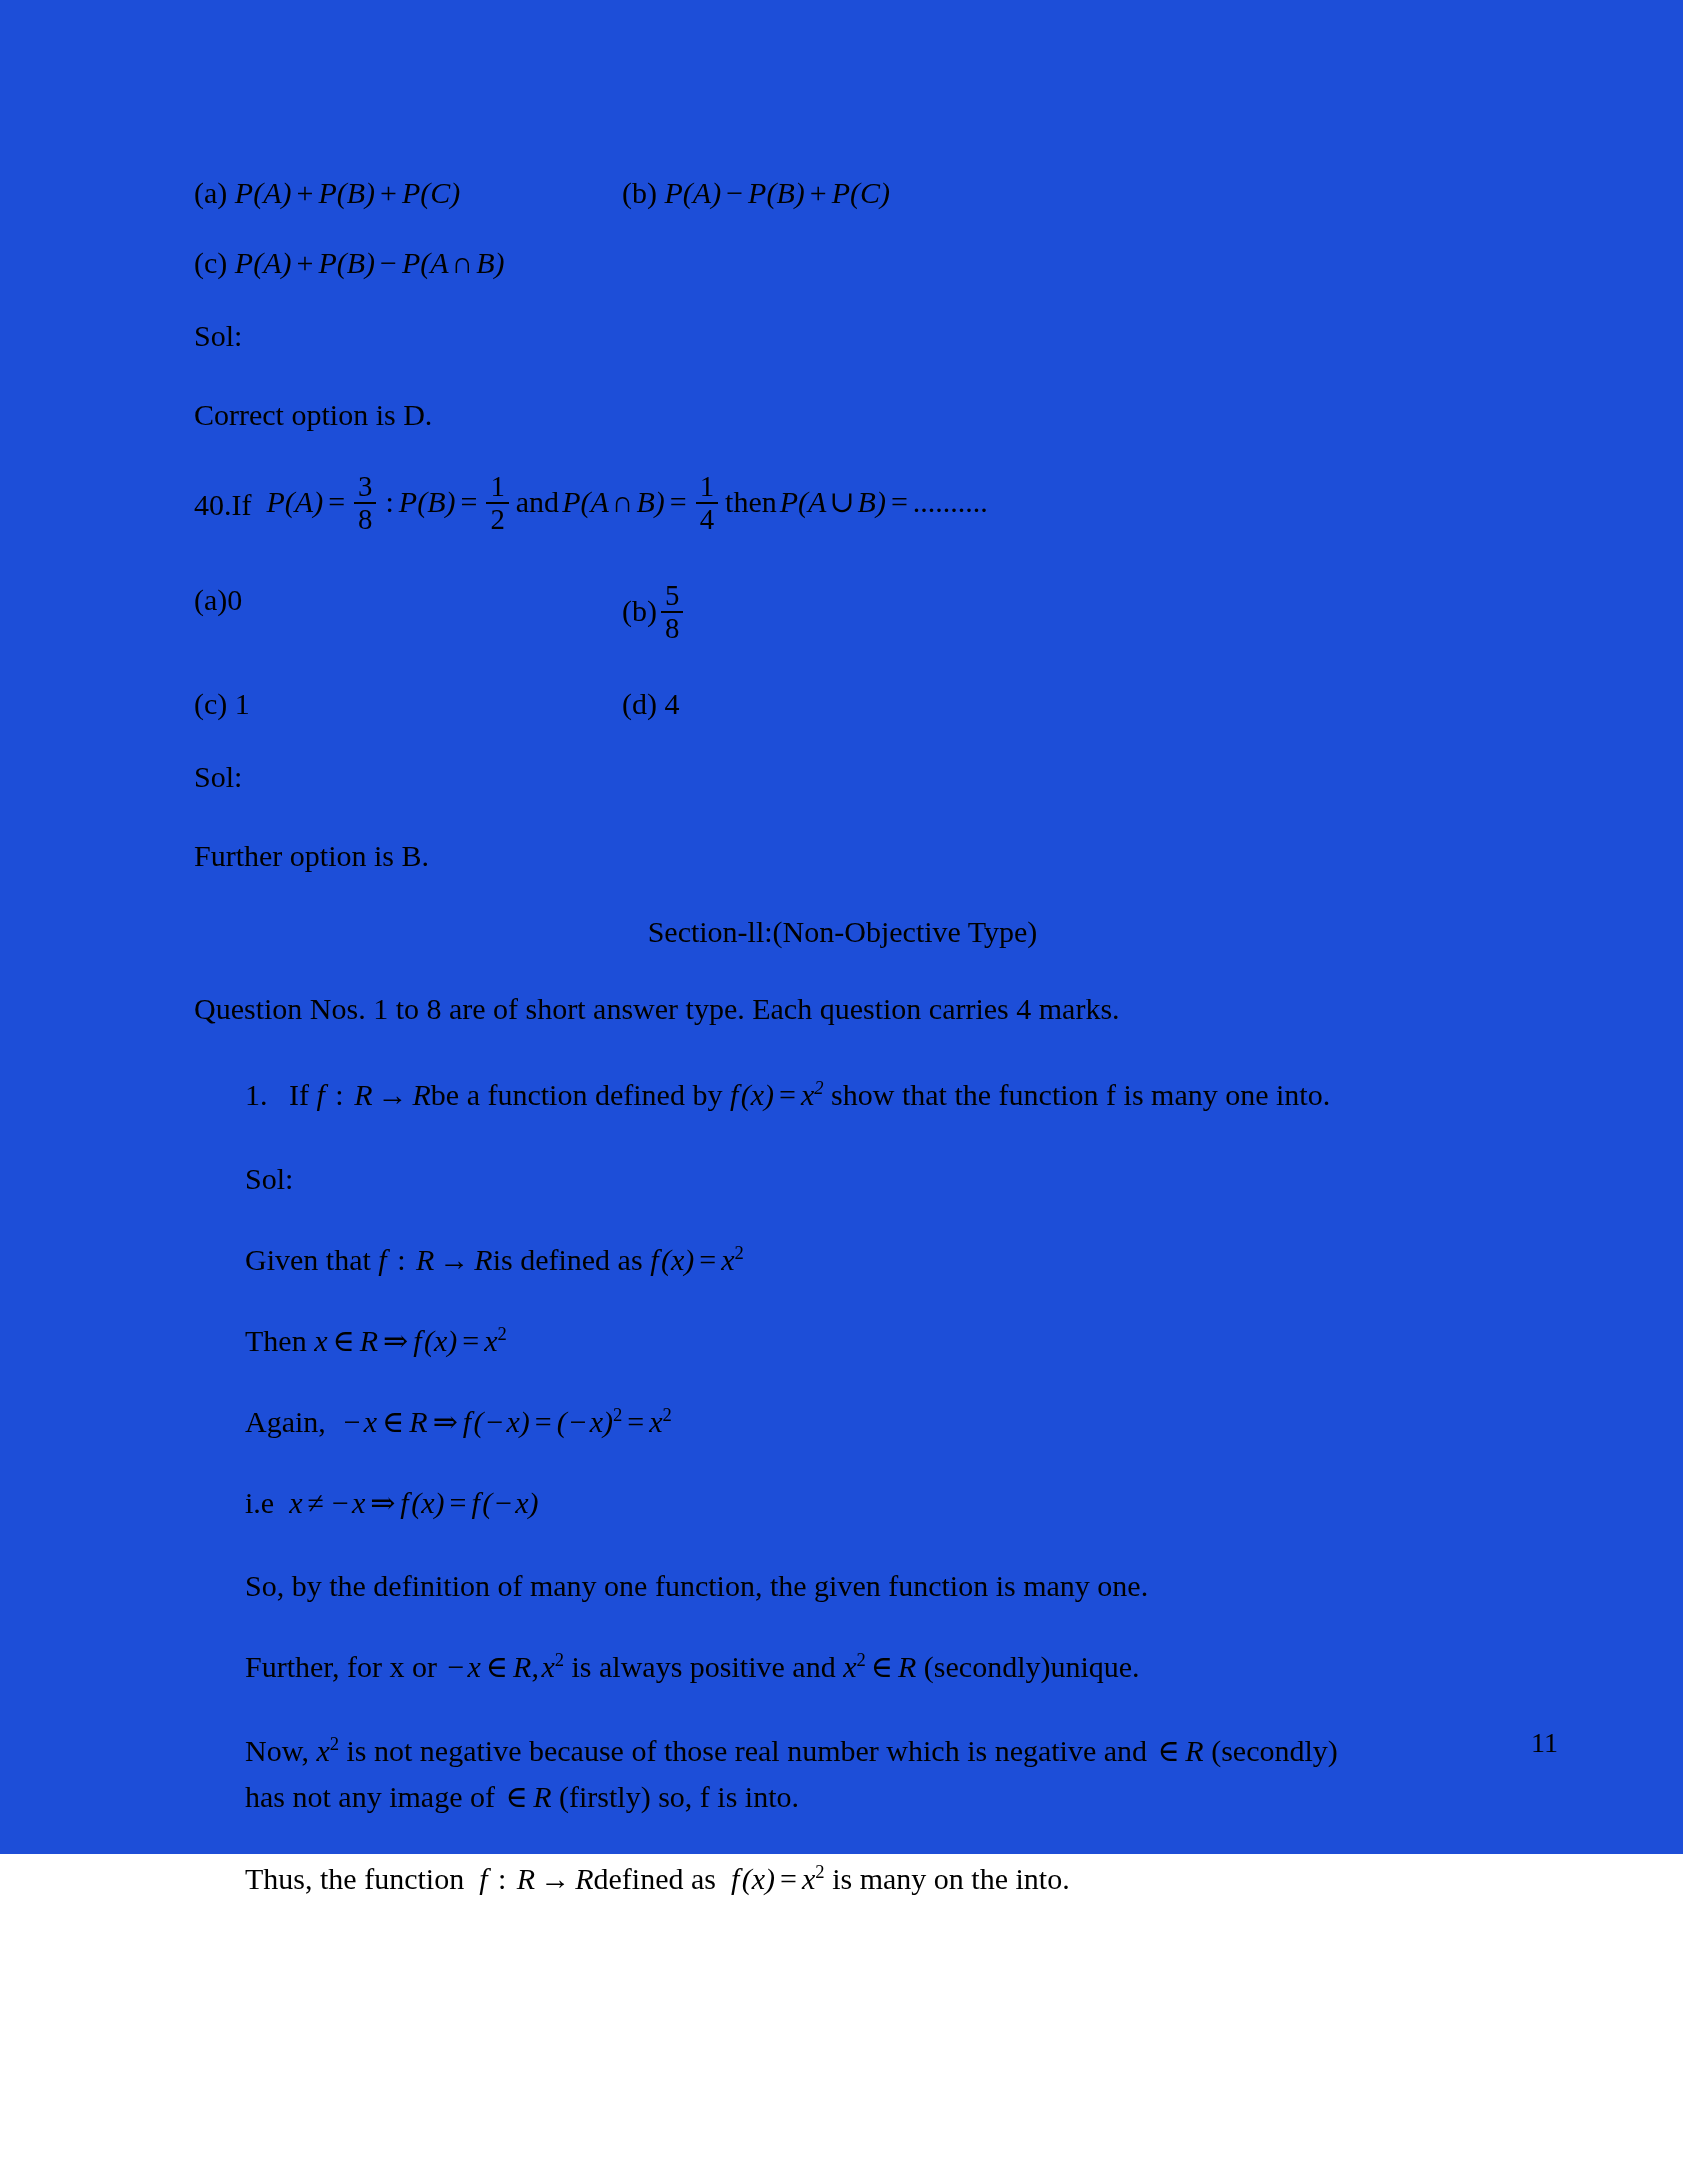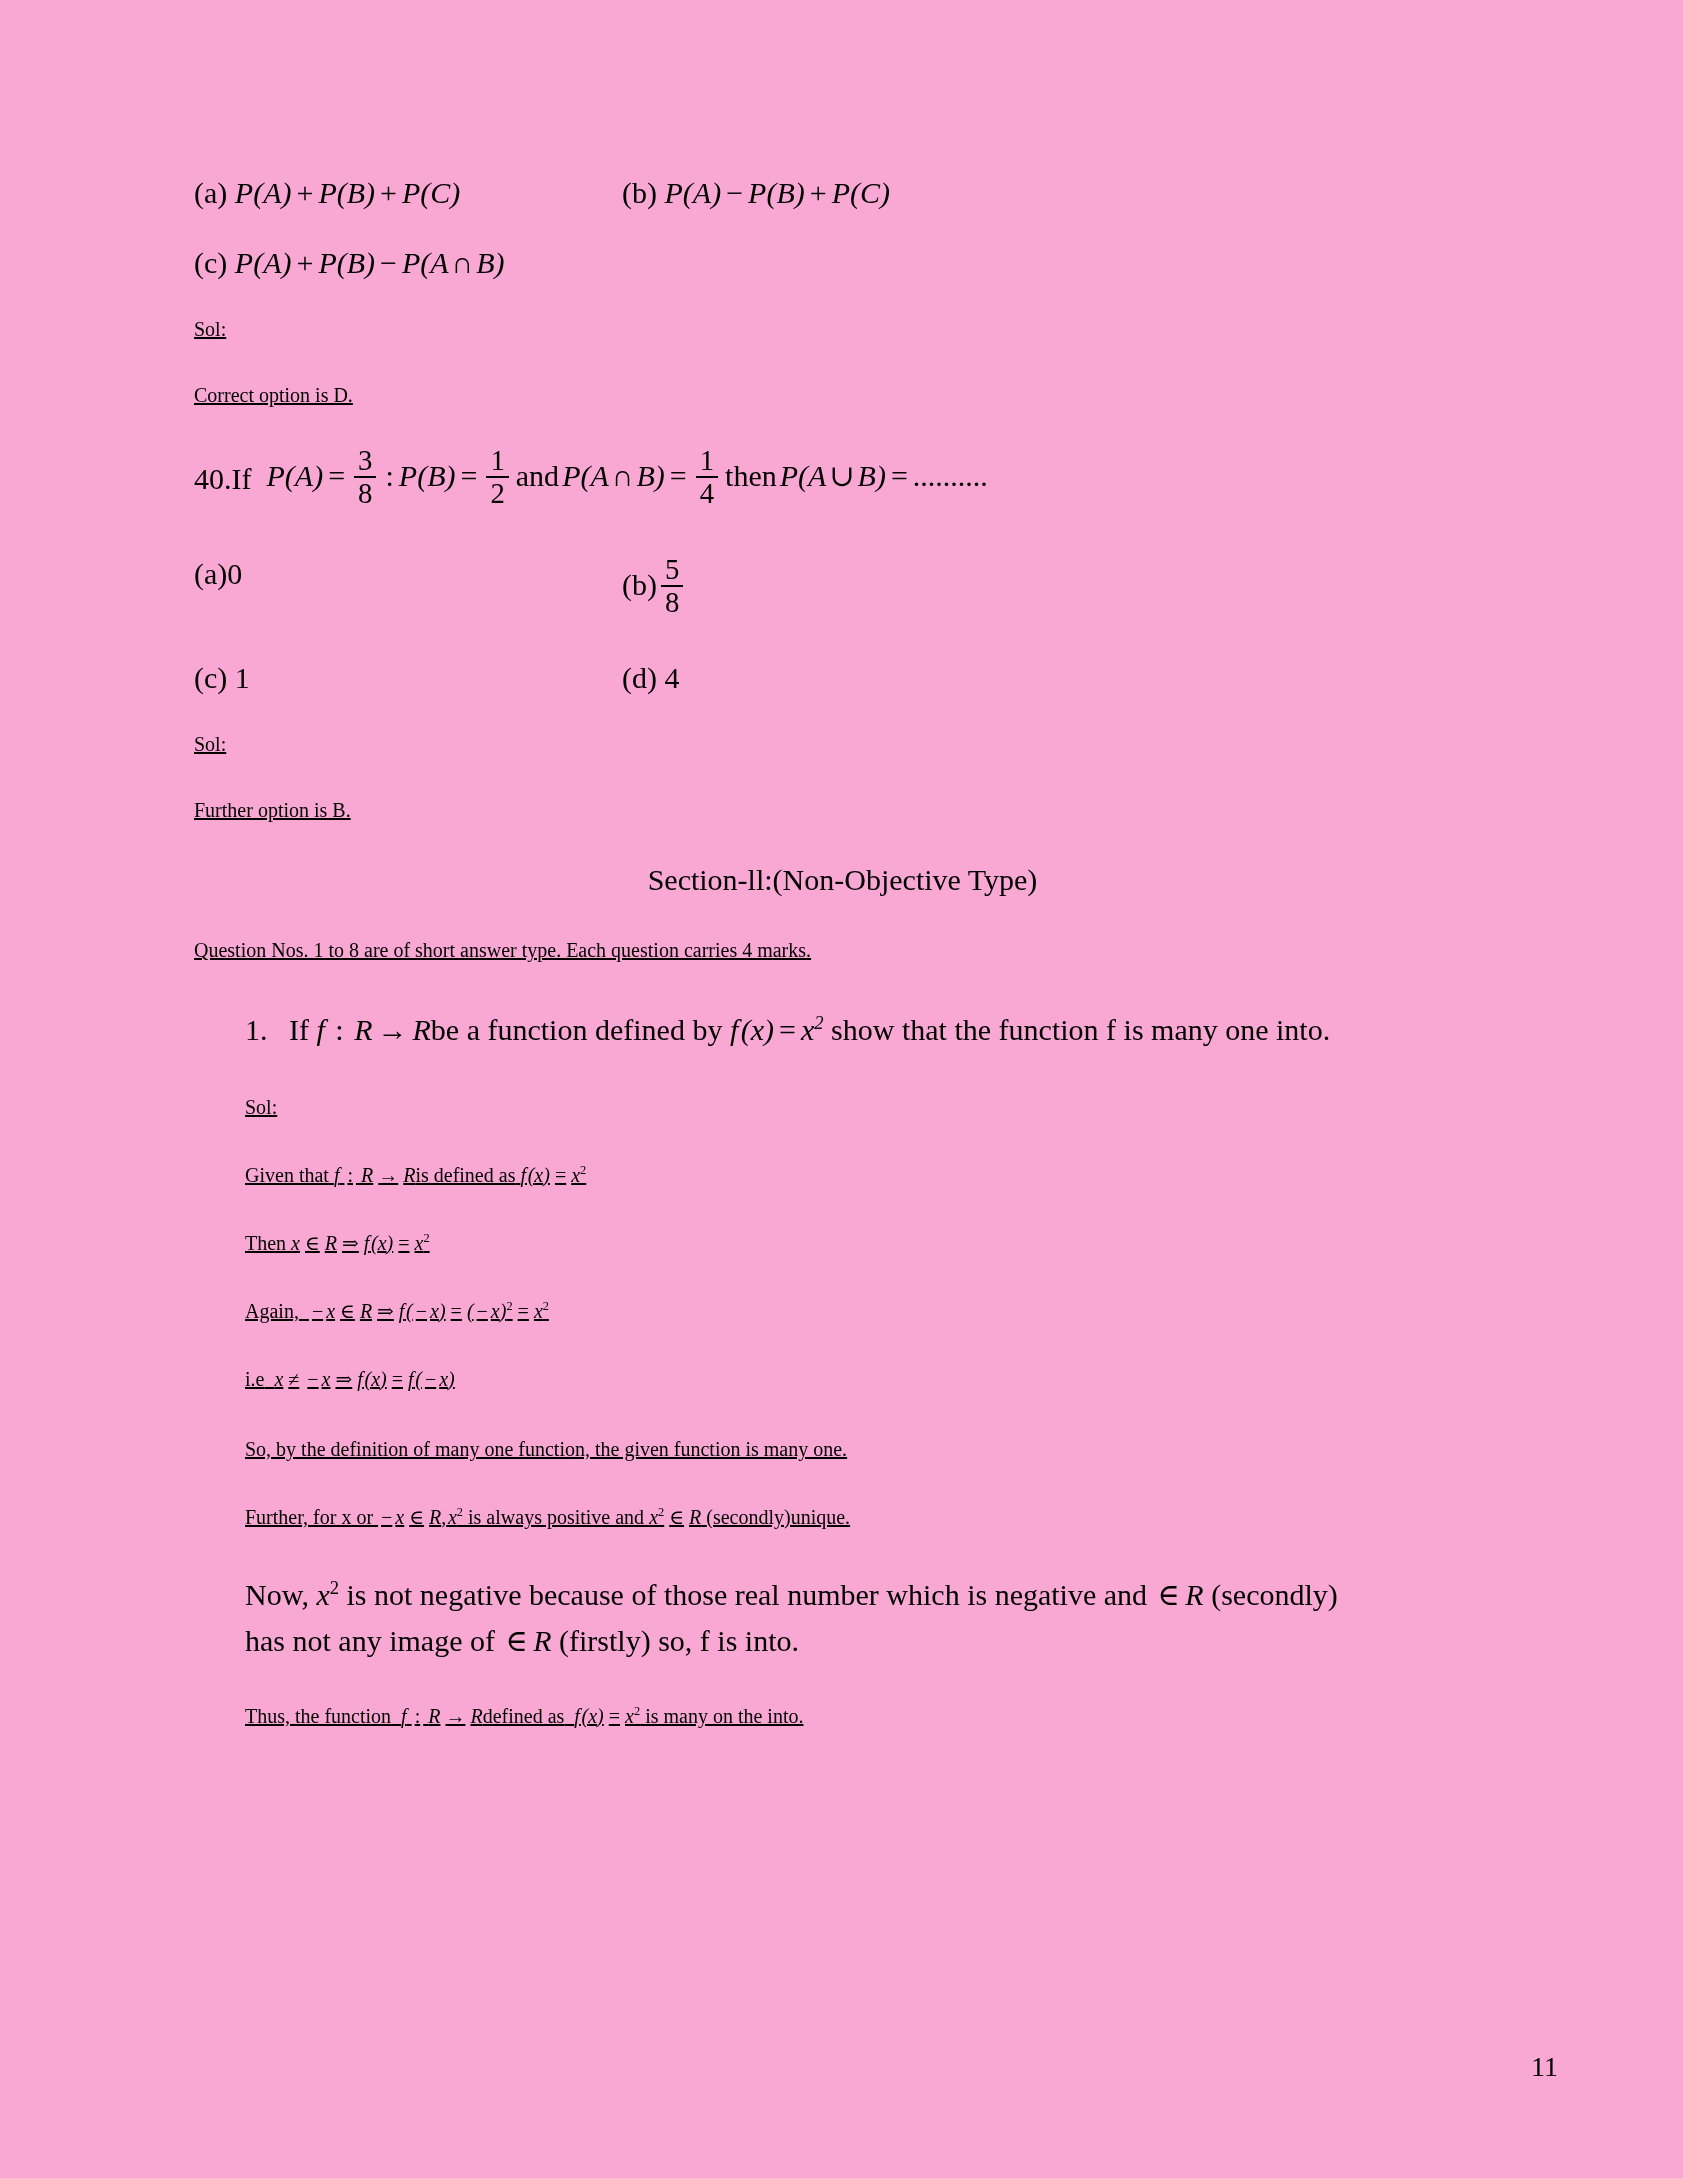--- a/index.html
+++ b/index.html
@@ -12,37 +12,36 @@
     height: 2178px;
     font-family: "Liberation Serif", "DejaVu Serif", serif;
     color: #000000;
     position: relative;
     overflow: hidden;
   }
   .page {
     position: absolute;
     left: 0; top: 0;
     width: 1683px;
-    height: 2178px;
-    background: #f9a8d4;
+    height: 1854px;
+    background: #1d4ed8;
   }
   .content {
     position: absolute;
     left: 194px;
     top: 176px;
     width: 1297px;
   }
 
   
   .line {
-    font-size: 20px;
+    font-size: 30px;
     line-height: 1.30;
     margin: 0 0 40px 0;
     white-space: nowrap;
-    text-decoration: underline;
   }
   .para {
     font-size: 30px;
     line-height: 1.55;
     margin: 0 0 34px 0;
   }
   .indent1 { margin-left: 51px; }
   .indent2 { margin-left: 51px; }
 
   

